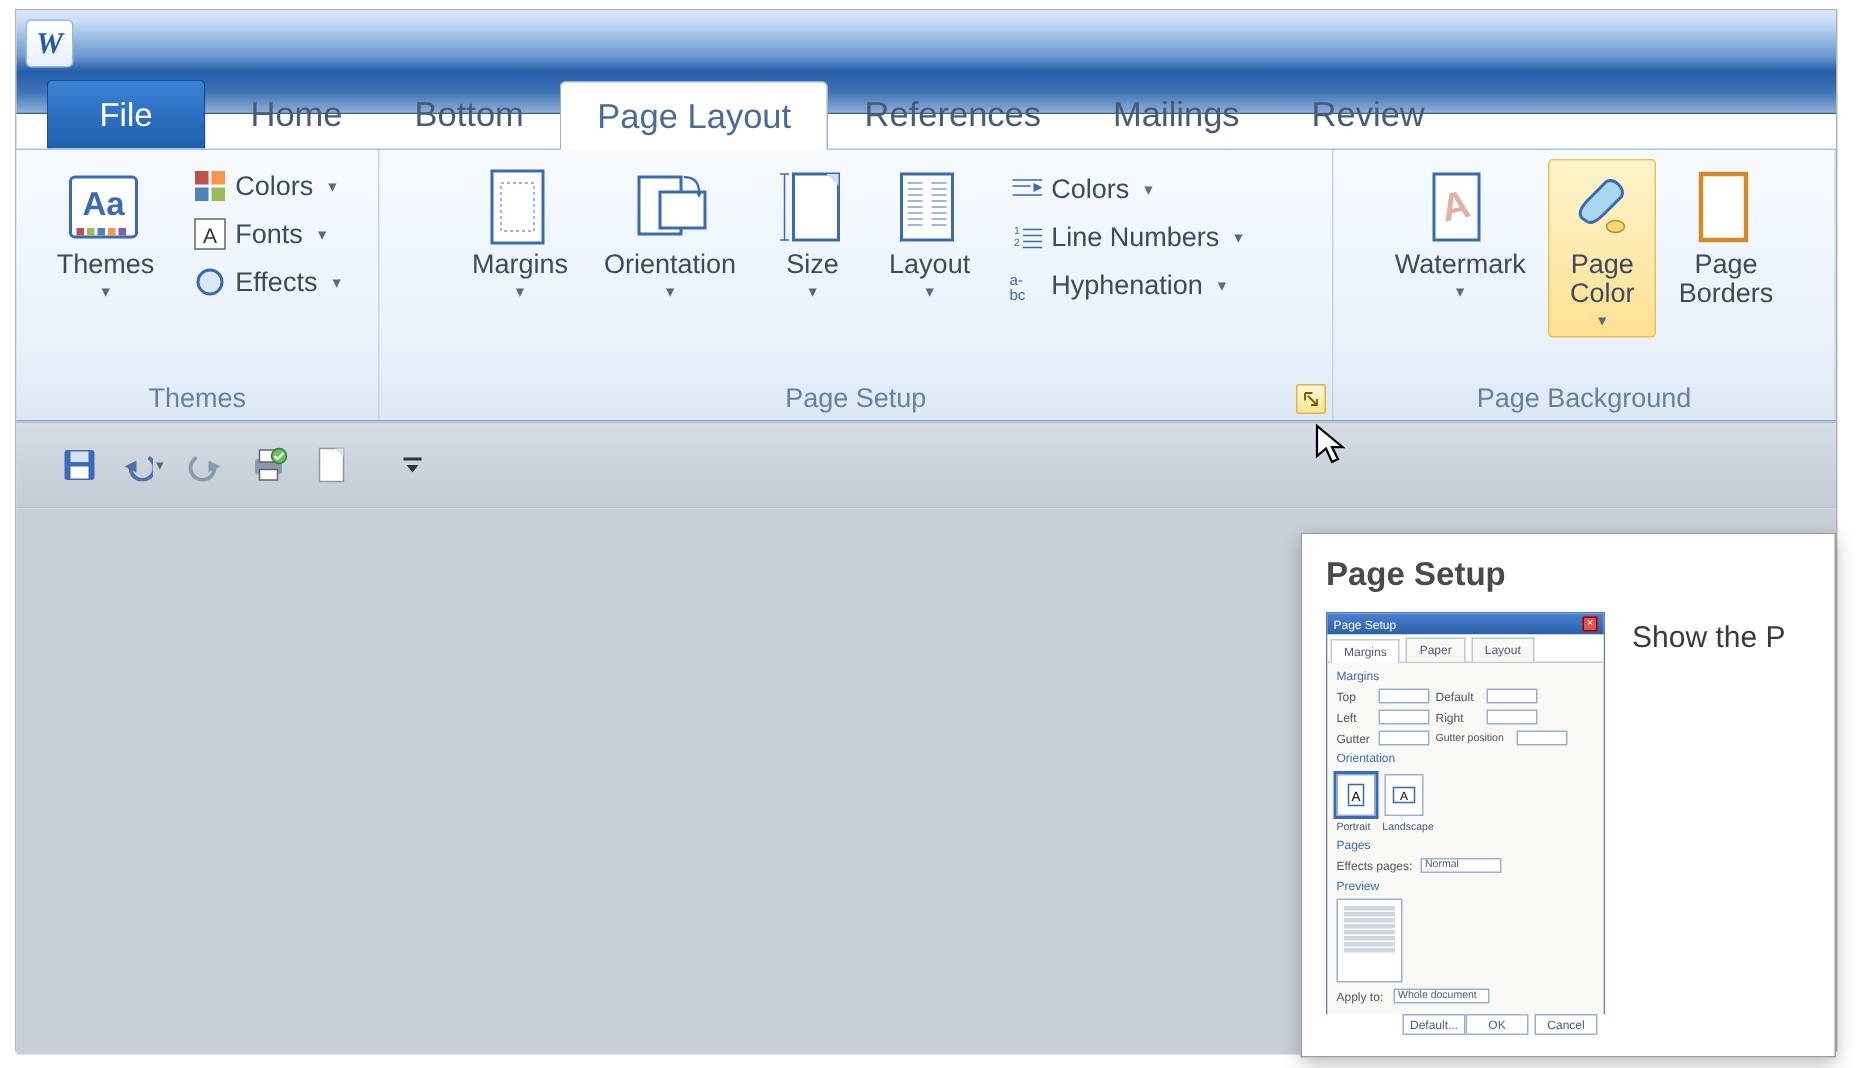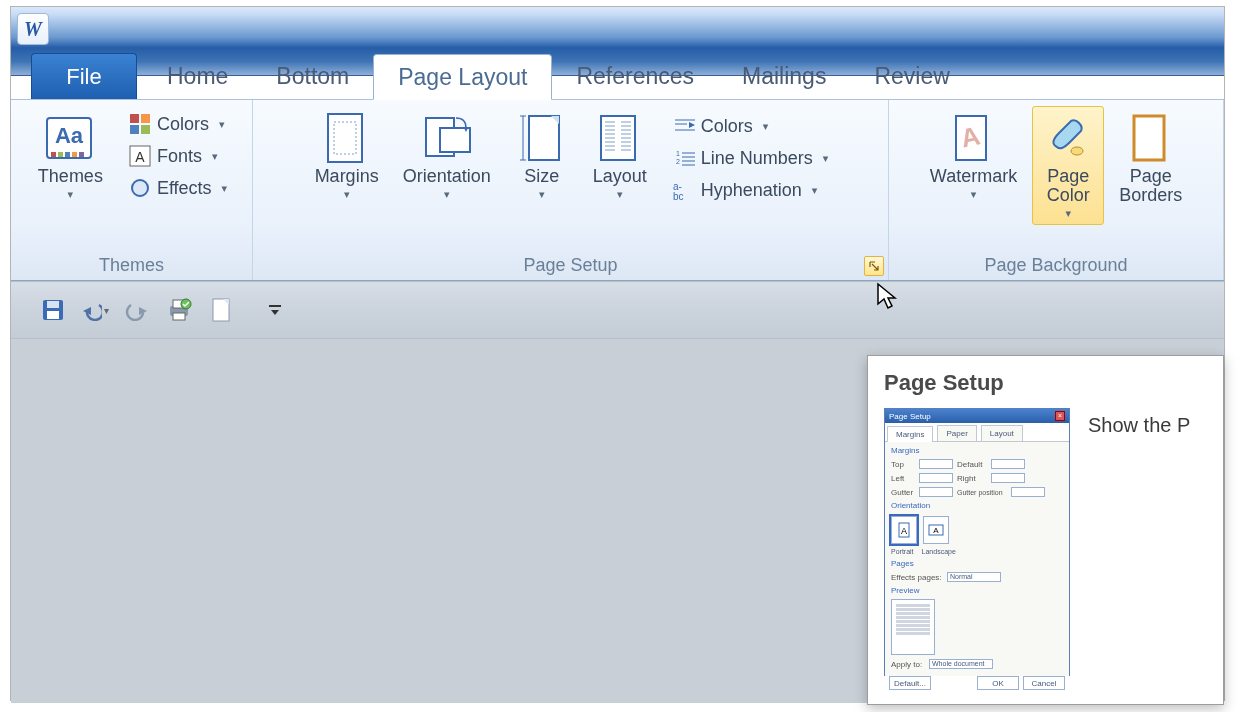--- a/index.html
+++ b/index.html
@@ -63,21 +63,21 @@
   .md-body { padding:4px 6px; background:#f8f8f4; height:calc(100% - 14px - 18px); display:flex; flex-direction:column; gap:4px;}
   .md-section-label{ color:#3a6ac0; font-size:8px;}
   .md-field-row{ display:flex; gap:4px; align-items:center;}
   .md-field-row label{ width:24px; font-size:8px; color:#555;}
   .md-input{ width:34px; height:10px; border:1px solid #9ab0d0; background:#fff;}
   .md-orient{ display:flex; gap:6px; margin-top:2px;}
   .md-orient-btn{ width:26px; height:28px; border:1px solid #9ab0d0; background:#fff; display:flex; flex-direction:column; align-items:center; justify-content:center;}
   .md-orient-btn.sel{ outline:2px solid #3a6ac0;}
   .md-preview{ width:44px; height:56px; border:1px solid #9ab0d0; background:#fff; padding:4px; display:flex; flex-direction:column; gap:1px;}
   .md-preview div{height:3px;background:#cfd6df;}
-  .md-buttons{ display:flex; justify-content:space-between; align-items:center; padding:0 4px 4px 4px;}
+  .md-buttons{ display:flex; justify-content:flex-end; align-items:center; padding:0 4px 4px 4px;}
   .md-btn{ width:42px; height:14px; border:1px solid #9ab0d0; background:#fff; font-size:8px; display:flex; align-items:center; justify-content:center;}
 
   
   svg { display:block; }
 </style>
 </head>
 <body>
 
 <div class="app-frame">
 

